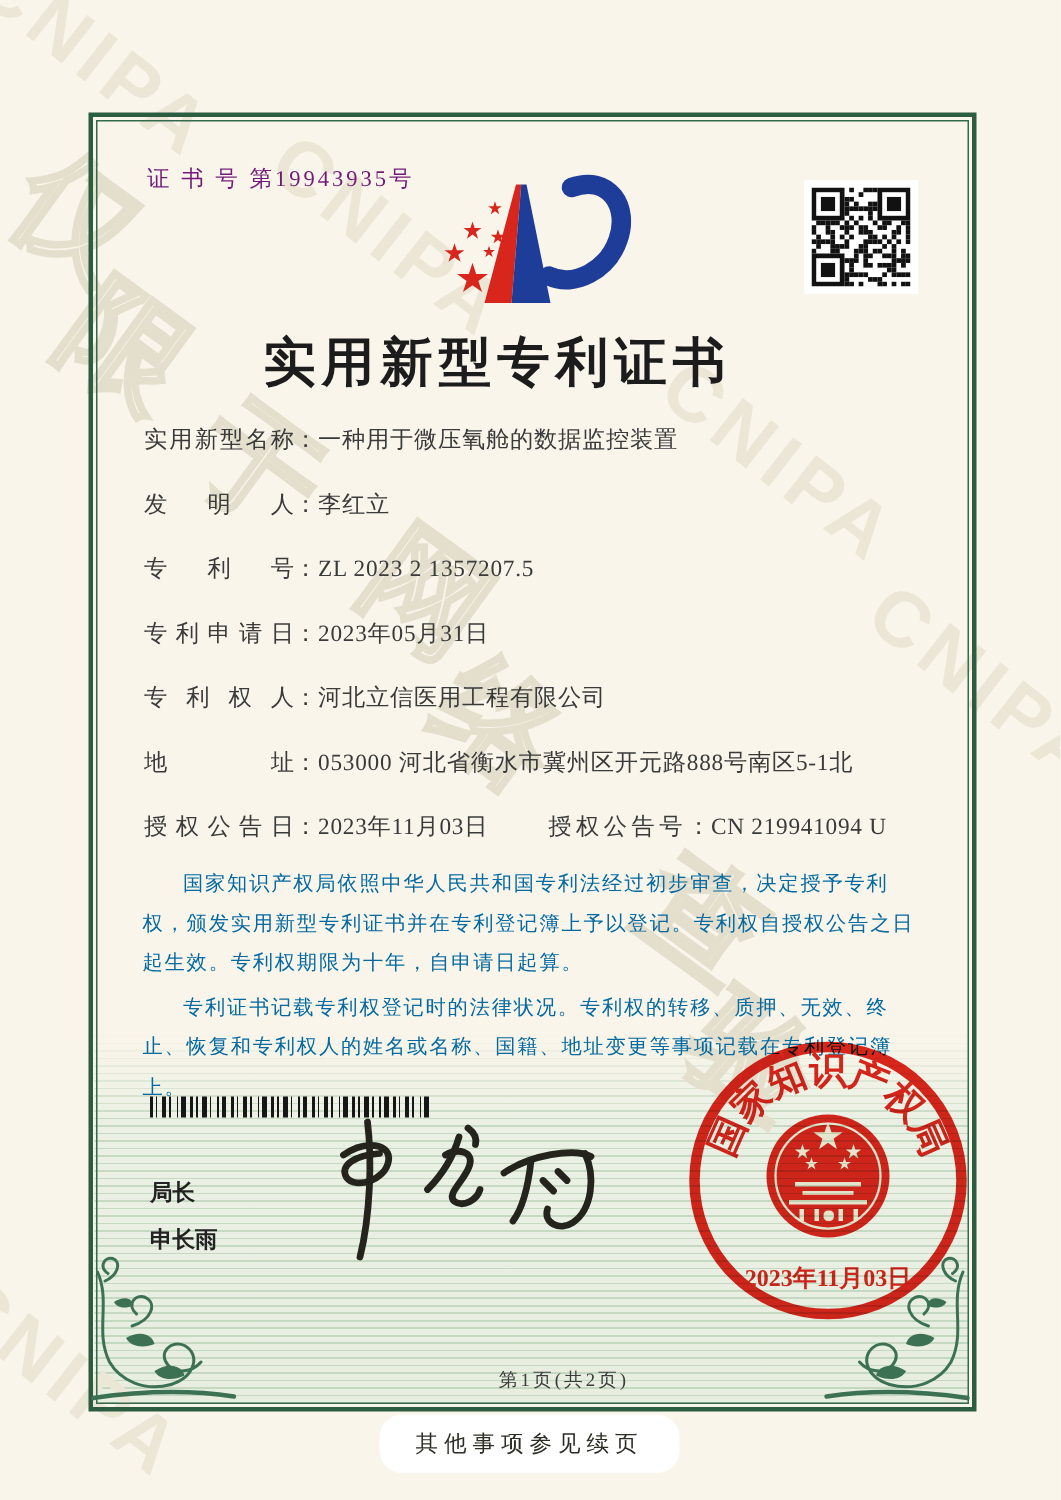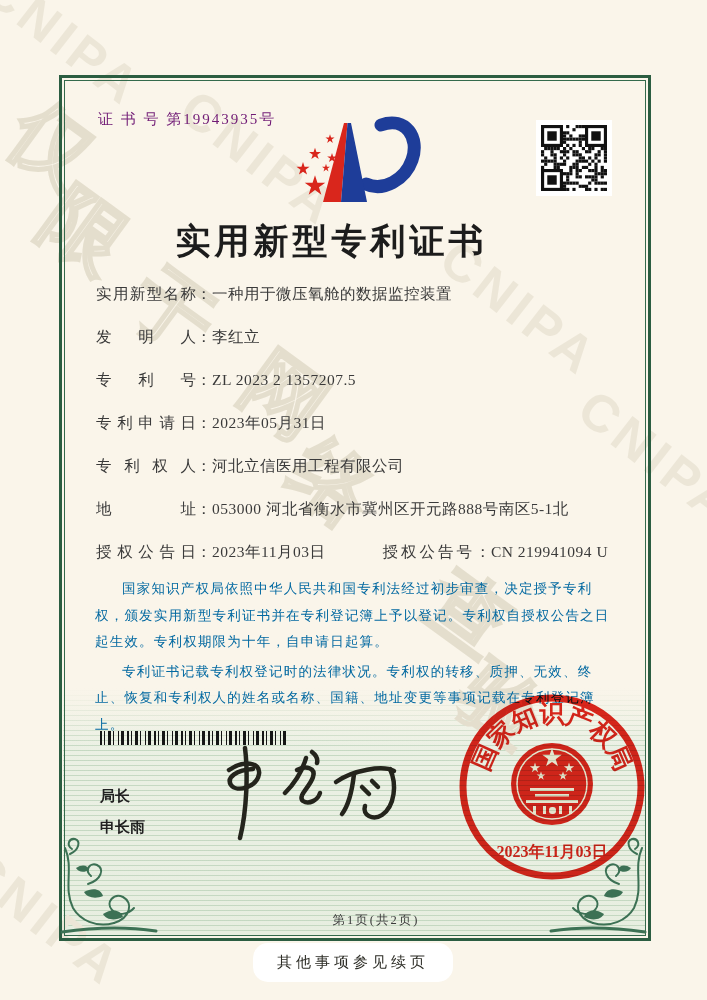--- a/index.html
+++ b/index.html
@@ -42,21 +42,21 @@
   
   .fields{position:absolute;left:96px;top:283px;width:520px;z-index:4;font-size:15.5px;
     color:#3a3a3a;}
   .row{display:flex;line-height:21px;margin-bottom:22px;}
   .lab{width:100px;text-align:justify;text-align-last:justify;flex:none;}
   .colon{flex:none;width:16px;}
   .val{flex:1;letter-spacing:.5px;white-space:nowrap;}
   .row2{display:flex;line-height:21px;}
   .grp{display:flex;justify-content:flex-end;}
   .grp .val{flex:none;}
-  .grp2{margin-left:57px;}
+  .grp2{margin-left:40px;}
   .lab2{letter-spacing:3px;flex:none;}
 
   
   .bodytext{position:absolute;left:95px;top:576px;width:520px;z-index:4;
     font-size:13.5px;line-height:26.5px;color:#0369a1;letter-spacing:1.2px;}
   .bodytext p{margin:0 0 3px 0;text-indent:2em;}
 
   
   .barcode{position:absolute;left:100px;top:731px;width:186px;height:14px;z-index:4;
     background:repeating-linear-gradient(90deg,

